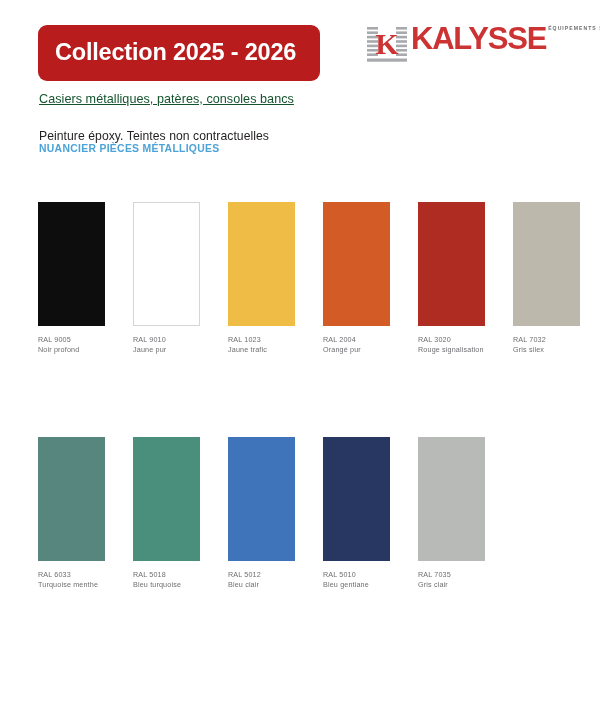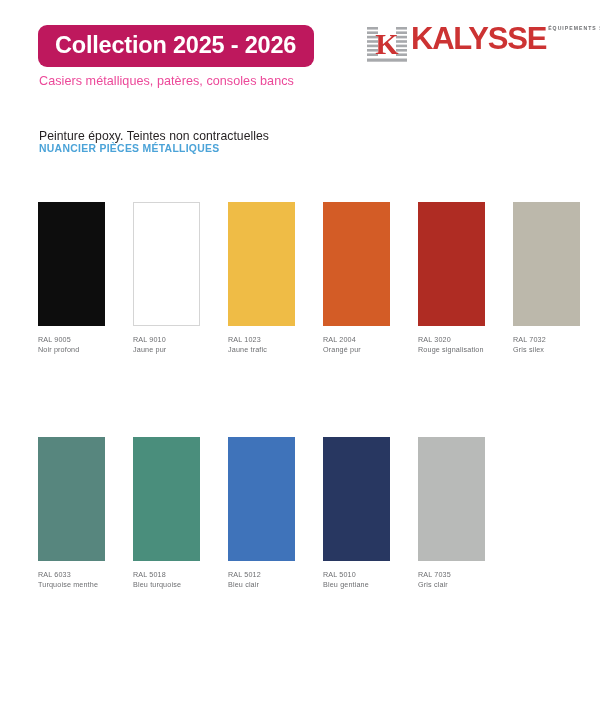--- a/index.html
+++ b/index.html
@@ -17,45 +17,46 @@
 
   
   .header {
     position: relative;
     height: 170px;
   }
   .collection-banner {
     position: absolute;
     left: 38px;
     top: 25px;
-    height: 42px;
+    height: 56px;
     display: flex;
     align-items: center;
-    padding: 0 18px 0 17px;
-    background: #be185d;
+    padding: 0 24px 0 17px;
+    background: #b91c1c;
     border-radius: 9px;
     box-sizing: border-box;
   }
   .collection-banner-text {
     color: #ffffff;
     font-size: 23.5px;
     font-weight: bold;
     letter-spacing: -0.2px;
     white-space: nowrap;
     line-height: 1;
   }
 
   .subtitle {
     position: absolute;
     left: 39px;
-    top: 74px;
+    top: 92px;
     font-size: 12.6px;
-    color: #ec4899;
+    color: #14532d;
     letter-spacing: 0.05px;
     white-space: nowrap;
+    text-decoration: underline;
   }
 
   .section-heading {
     position: absolute;
     left: 39px;
     top: 112px;
     font-size: 10.4px;
     font-weight: bold;
     color: #4ba3d8;
     letter-spacing: 0.3px;

